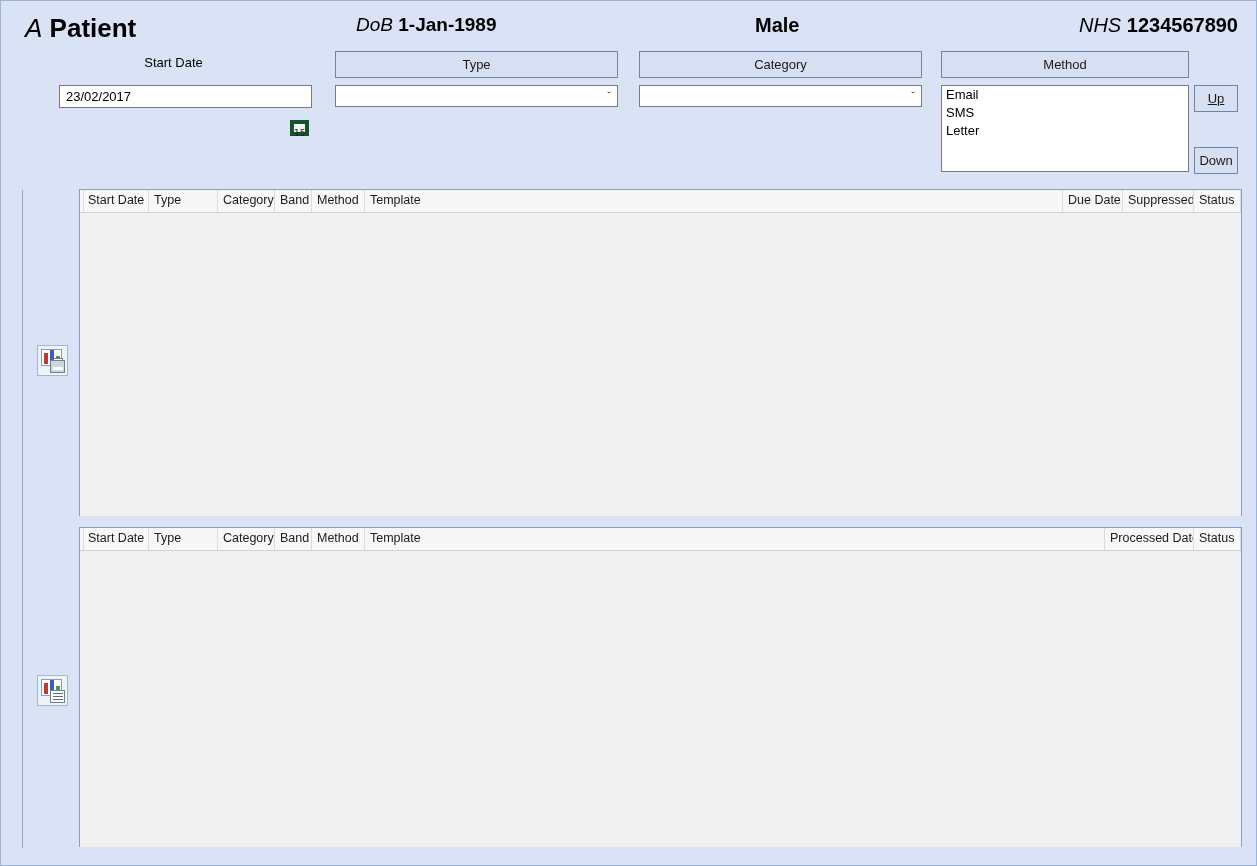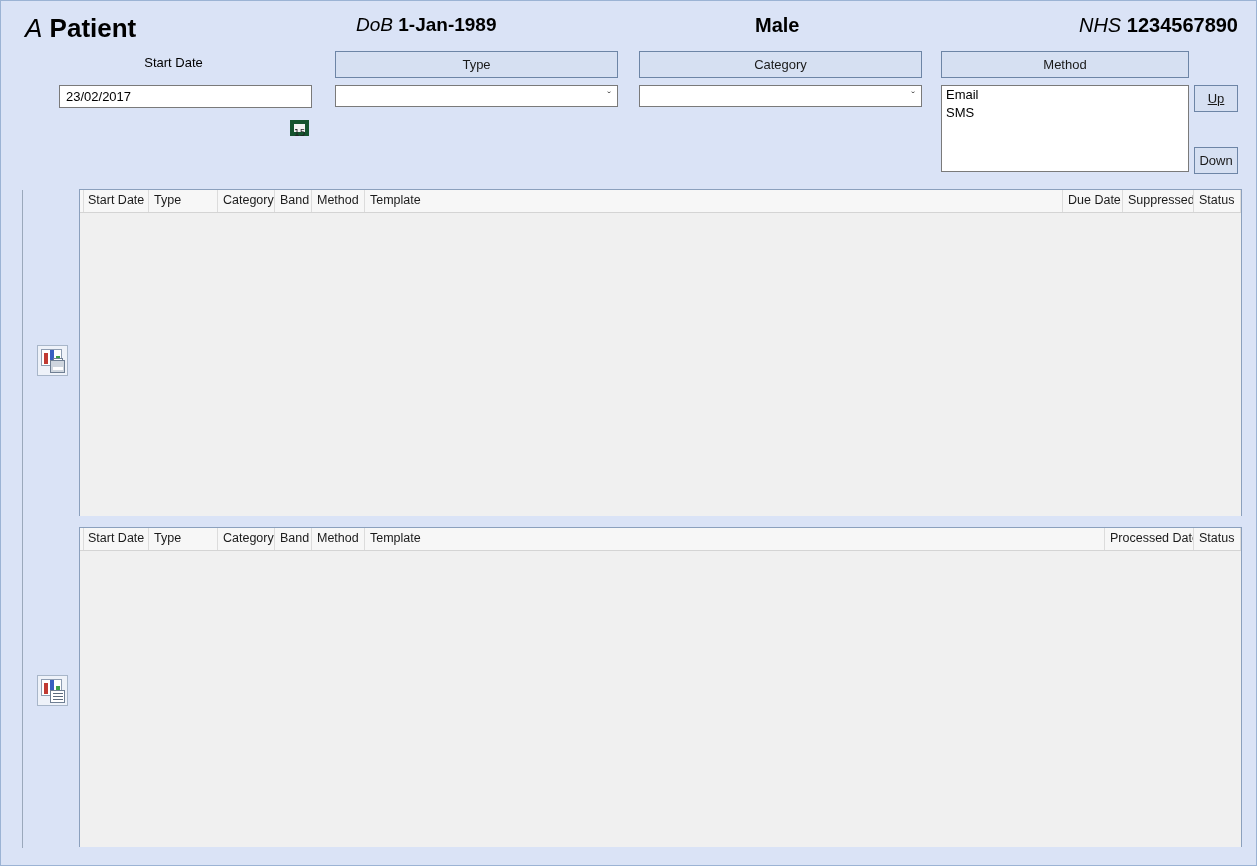--- a/index.html
+++ b/index.html
@@ -337,20 +337,21 @@
   <div class="field-title" style="left:638px; top:50px; width:283px;">Category</div>
   <div class="combo" style="left:638px; top:84px; width:283px;">
     <span class="cval"></span>
     <span class="chev">ˇ</span>
   </div>
 
   <div class="field-title" style="left:940px; top:50px; width:248px;">Method</div>
   <div class="listbox" id="method-list">
       <div class="li">Email</div>
       <div class="li">SMS</div>
+      <div class="li">Letter</div>
     </div>
 
   <div class="sidebtn up">Up</div>
   <div class="sidebtn down">Down</div>
 
   <div class="vsplit"></div>
 
   <div class="report-icon one">
     <span class="ri-chart">
       <span class="bar b1"></span>

